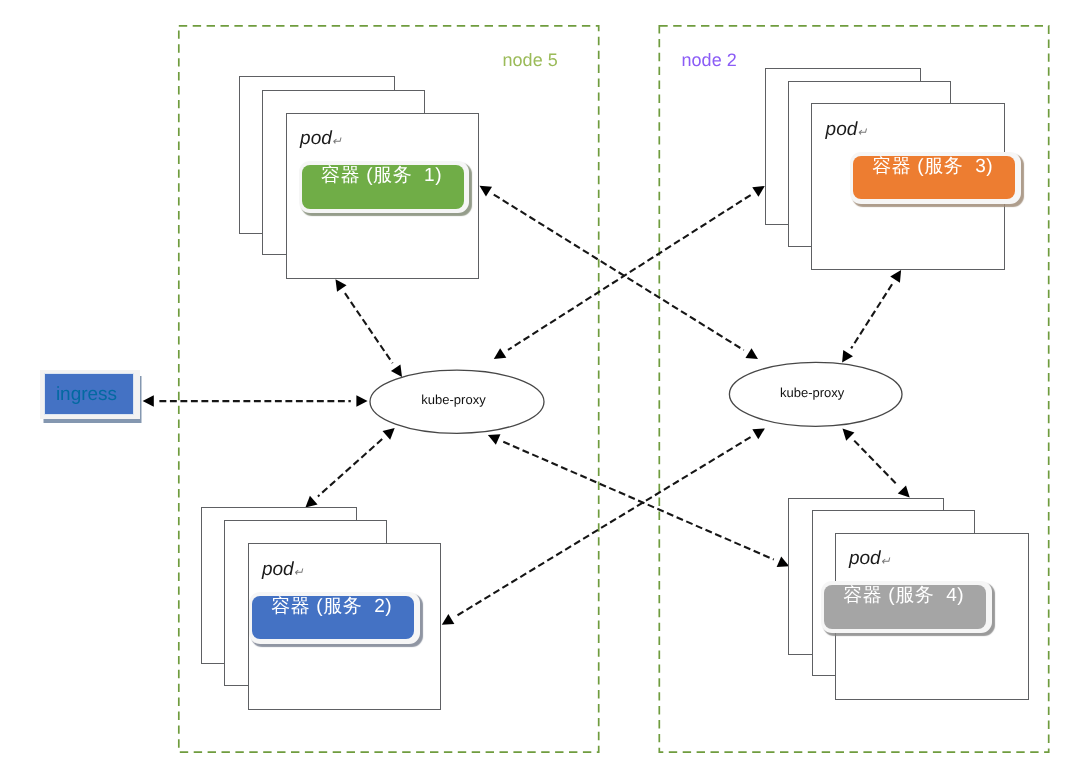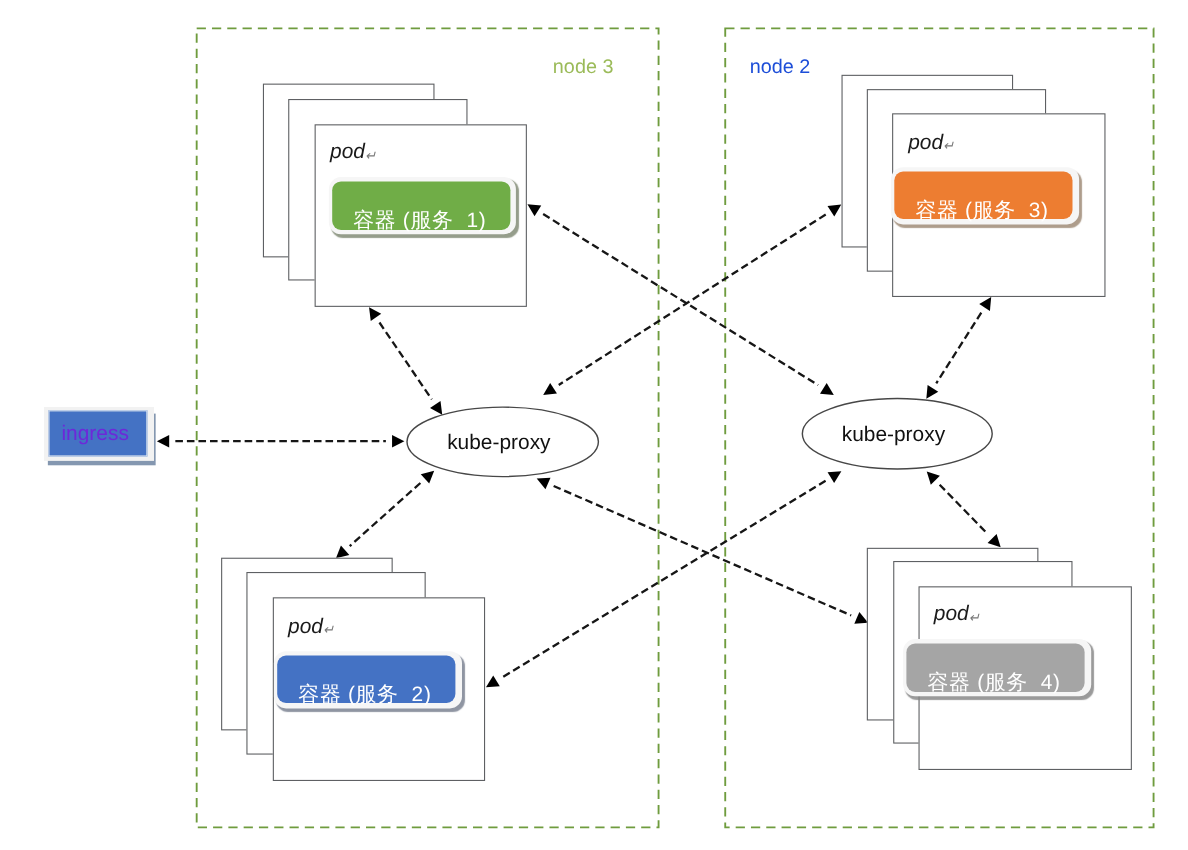--- a/index.html
+++ b/index.html
@@ -14,56 +14,56 @@
   #back{z-index:0;}
   #ellipses{z-index:1;}
   #edges{z-index:2;}
   #shapes{position:absolute;left:0;top:0;width:1080px;height:773px;z-index:6;}
   #shapes > *{pointer-events:auto;}
   .node-label{position:absolute;font-size:18px;white-space:nowrap;line-height:1;}
   .pod{position:absolute;}
   .sheet{position:absolute;background:#ffffff;border:1.3px solid #5e6063;box-sizing:border-box;}
   .pod-label{position:absolute;font-size:19px;color:#1a1a1a;white-space:nowrap;line-height:1;font-style:italic;}
   .pod-ret{font-size:12px;color:#7a7a7a;position:relative;top:1px;margin-left:0px;}
-  .container-box{position:absolute;box-sizing:border-box;display:flex;align-items:flex-end;justify-content:center;
+  .container-box{position:absolute;box-sizing:border-box;display:flex;align-items:flex-start;justify-content:center;
                  border-radius:11px;background:#f6f6f6;
                  }
   .container-inner{position:absolute;left:3px;top:4px;right:5.5px;bottom:4.5px;border-radius:8px;box-sizing:border-box;}
   .container-text{position:relative;z-index:2;color:#ffffff;white-space:nowrap;letter-spacing:0.6px;
                   font-size:19px;margin-left:-5px;margin-top:1px;}
   .ingress{position:absolute;box-sizing:border-box;background:#f2f2f2;
            display:flex;align-items:center;justify-content:center;}
   .ingress-fill{position:absolute;left:4.5px;top:3px;right:6px;bottom:4.5px;box-sizing:border-box;
                 border:1px solid #dbe5f1;}
-  .ingress-text{position:relative;z-index:2;color:#6d28d9;font-size:19px;line-height:1;margin-left:-6px;margin-top:0px;}
-  .kp-label{position:absolute;font-size:19px;color:#111;white-space:nowrap;text-align:center;line-height:1;}
+  .ingress-text{position:relative;z-index:2;color:#0369a1;font-size:19px;line-height:1;margin-left:-6px;margin-top:0px;}
+  .kp-label{position:absolute;font-size:13px;color:#111;white-space:nowrap;text-align:center;line-height:1;}
 </style>
 </head>
 <body>
 
 <div id="canvas">
   <div id="shapes">
-      <div class="node-label" style="left: 502.6px; top: 51px; color: rgb(155, 187, 89);">node 3</div>
-      <div class="node-label" style="left: 681.6px; top: 51px; color: #1d4ed8;">node 2</div>
+      <div class="node-label" style="left: 502.6px; top: 51px; color: rgb(155, 187, 89);">node 5</div>
+      <div class="node-label" style="left: 681.6px; top: 51px; color: #8b5cf6;">node 2</div>
       <div class="pod" style="left: 0px; top: 0px;">
         <div class="sheet" style="left: 238.5px; top: 76px; width: 156.5px; height: 158px; z-index: 1;"></div>
         <div class="sheet" style="left: 262px; top: 89.8px; width: 163.2px; height: 165.3px; z-index: 2;"></div>
         <div class="sheet" style="left: 285.9px; top: 112.8px; width: 193.3px; height: 166.3px; z-index: 3;"></div>
         <div class="pod-label" style="left: 300.1px; top: 129px; z-index: 4;"><span>pod</span><span class="pod-ret">↵</span></div>
         <div class="container-box" style="left: 298.9px; top: 161.3px; width: 170.5px; height: 52px; z-index: 5; box-shadow: rgba(122, 132, 110, 0.8) 2.4px 2.6px 1px;">
           <div class="container-inner" style="background: rgb(112, 173, 71);"></div>
           <div class="container-text">容器&nbsp;(服务&nbsp;&nbsp;1)</div>
         </div>
       </div>
       <div class="pod" style="left: 0px; top: 0px;">
         <div class="sheet" style="left: 764.9px; top: 67.8px; width: 156.1px; height: 157.1px; z-index: 1;"></div>
         <div class="sheet" style="left: 788px; top: 80.6px; width: 163px; height: 166.1px; z-index: 2;"></div>
         <div class="sheet" style="left: 811.4px; top: 103.4px; width: 193.5px; height: 166.7px; z-index: 3;"></div>
         <div class="pod-label" style="left: 825.6px; top: 119.6px; z-index: 4;"><span>pod</span><span class="pod-ret">↵</span></div>
-        <div class="container-box" style="left: 810px; top: 151.9px; width: 170.5px; height: 52px; z-index: 5; box-shadow: rgba(160, 140, 120, 0.85) 2.4px 2.6px 1px;">
+        <div class="container-box" style="left: 850px; top: 151.9px; width: 170.5px; height: 52px; z-index: 5; box-shadow: rgba(160, 140, 120, 0.85) 2.4px 2.6px 1px;">
           <div class="container-inner" style="background: rgb(237, 125, 49);"></div>
           <div class="container-text">容器&nbsp;(服务&nbsp;&nbsp;3)</div>
         </div>
       </div>
       <div class="pod" style="left: 0px; top: 0px;">
         <div class="sheet" style="left: 200.7px; top: 506.9px; width: 156.2px; height: 157.5px; z-index: 1;"></div>
         <div class="sheet" style="left: 224.2px; top: 519.6px; width: 162.5px; height: 166.2px; z-index: 2;"></div>
         <div class="sheet" style="left: 247.7px; top: 543.4px; width: 193.5px; height: 166.5px; z-index: 3;"></div>
         <div class="pod-label" style="left: 261.9px; top: 559.6px; z-index: 4;"><span>pod</span><span class="pod-ret">↵</span></div>
         <div class="container-box" style="left: 249px; top: 591.9px; width: 170.5px; height: 52px; z-index: 5; box-shadow: rgba(118, 126, 142, 0.82) 2.4px 2.6px 1px;">

